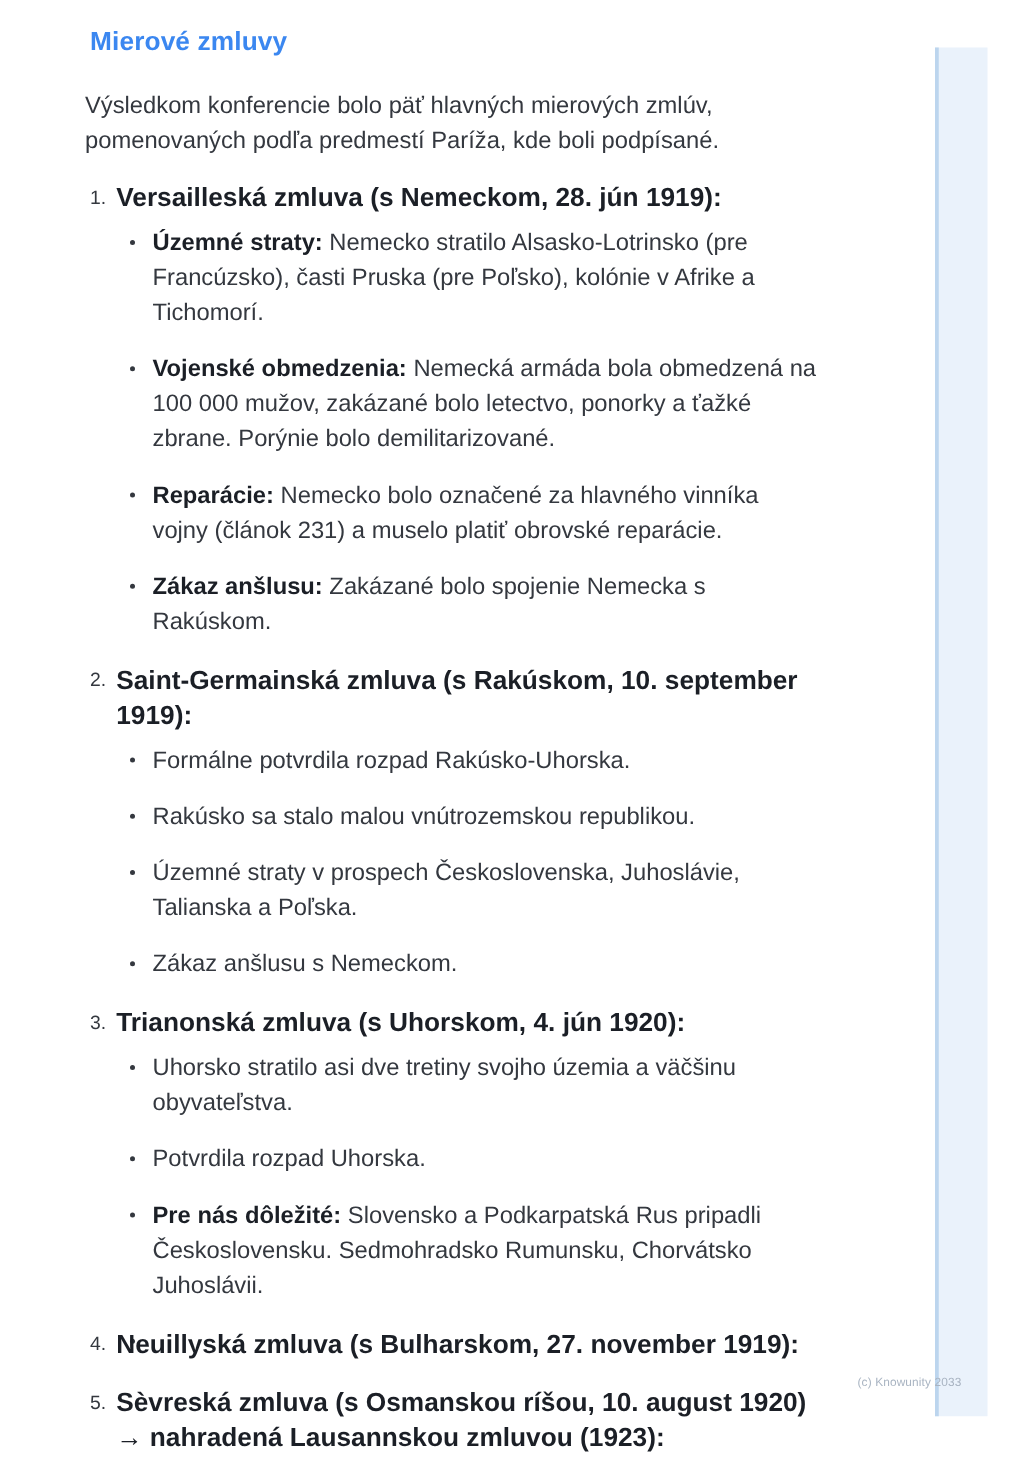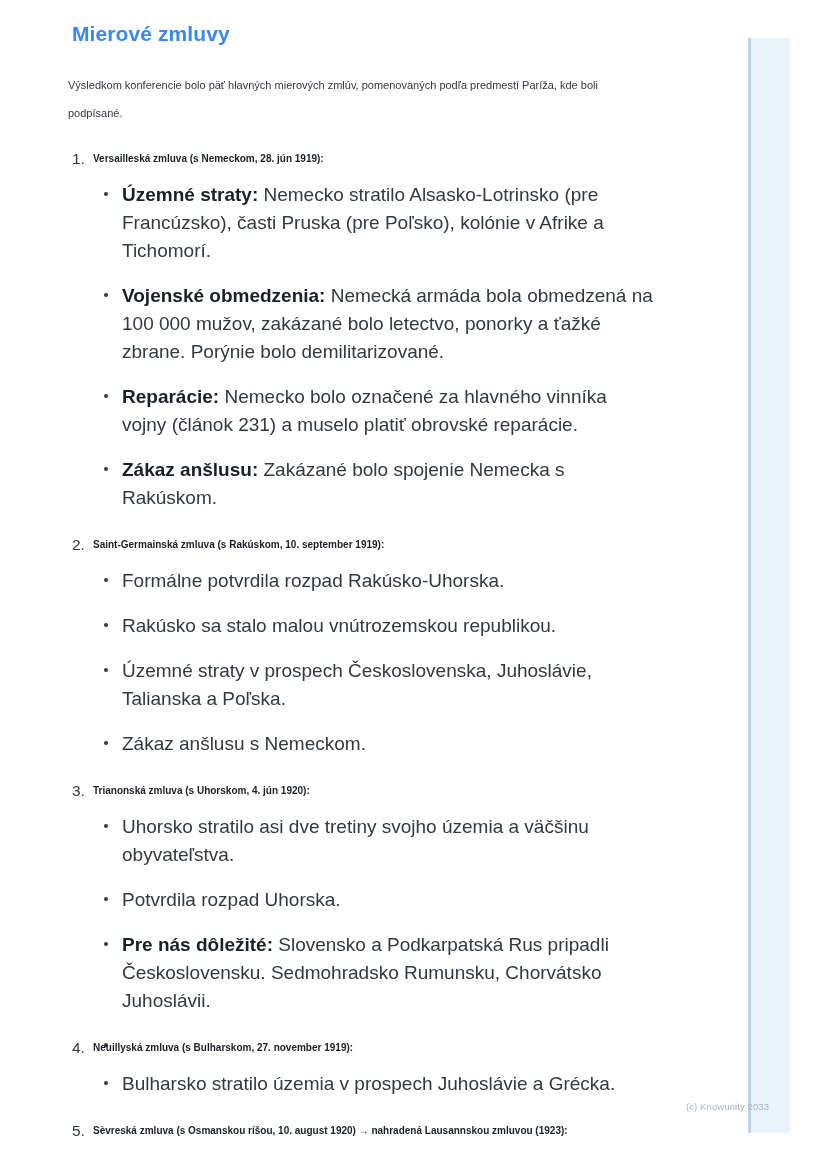--- a/index.html
+++ b/index.html
@@ -47,21 +47,21 @@
     font-size: 21px;
     font-weight: bold;
     letter-spacing: 0.1px;
     margin: 4px;
     padding-top: 17px;
     line-height: 1.25;
   }
 
   #intro {
     color: #34383f;
-    font-size: 11px;
+    font-size: 19px;
     line-height: 28px;
     margin: 0;
     padding-top: 20px;
     max-width: 575px;
   }
 
   
   ol.treaties {
     list-style: none;
     margin: 0;
@@ -79,21 +79,21 @@
     position: absolute;
     left: 4px;
     top: 0;
     color: #34383f;
     font-size: 15.5px;
     line-height: 28px;
     font-weight: normal;
   }
   .treaty-heading {
     color: #1b1f26;
-    font-size: 10px;
+    font-size: 21px;
     font-weight: bold;
     line-height: 28px;
     max-width: 560px;
   }
 
   
   ul.points {
     list-style: none;
     margin: 0;
     padding: 0;
@@ -174,23 +174,20 @@
         <ul class="points">
           <li><span class="bullet-dot"></span><span>Uhorsko stratilo asi dve tretiny svojho územia a väčšinu obyvateľstva.</span></li>
           <li><span class="bullet-dot"></span><span>Potvrdila rozpad Uhorska.</span></li>
           <li><span class="bullet-dot"></span><span class="lead">Pre nás dôležité:</span><span> Slovensko a Podkarpatská Rus pripadli Československu. Sedmohradsko Rumunsku, Chorvátsko Juhoslávii.</span></li>
           <li class="note"><span class="bullet-dot"></span></li>
         </ul>
       </li>
       <li>
         <span class="ol-marker">4.</span>
         <div class="treaty-heading">Neuillyská zmluva (s Bulharskom, 27. november 1919):</div>
-        <ul class="points">
-          <li><span class="bullet-dot"></span><span>Bulharsko stratilo územia v prospech Juhoslávie a Grécka.</span></li>
-        </ul>
       </li>
       <li>
         <span class="ol-marker">5.</span>
         <div class="treaty-heading">Sèvreská zmluva (s Osmanskou ríšou, 10. august 1920) → nahradená Lausannskou zmluvou (1923):</div>
         <ul class="points"></ul>
       </li>
     </ol>
 </div>
 
 <div id="watermark">(c) Knowunity 2033</div>

